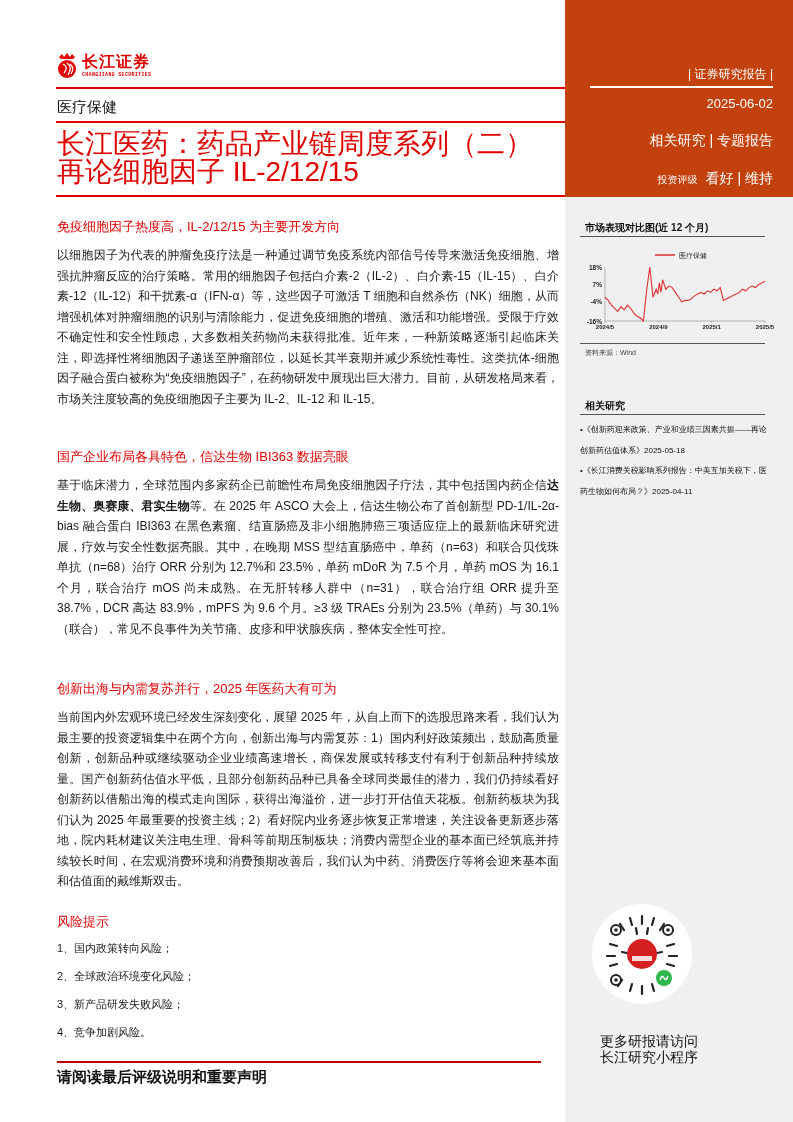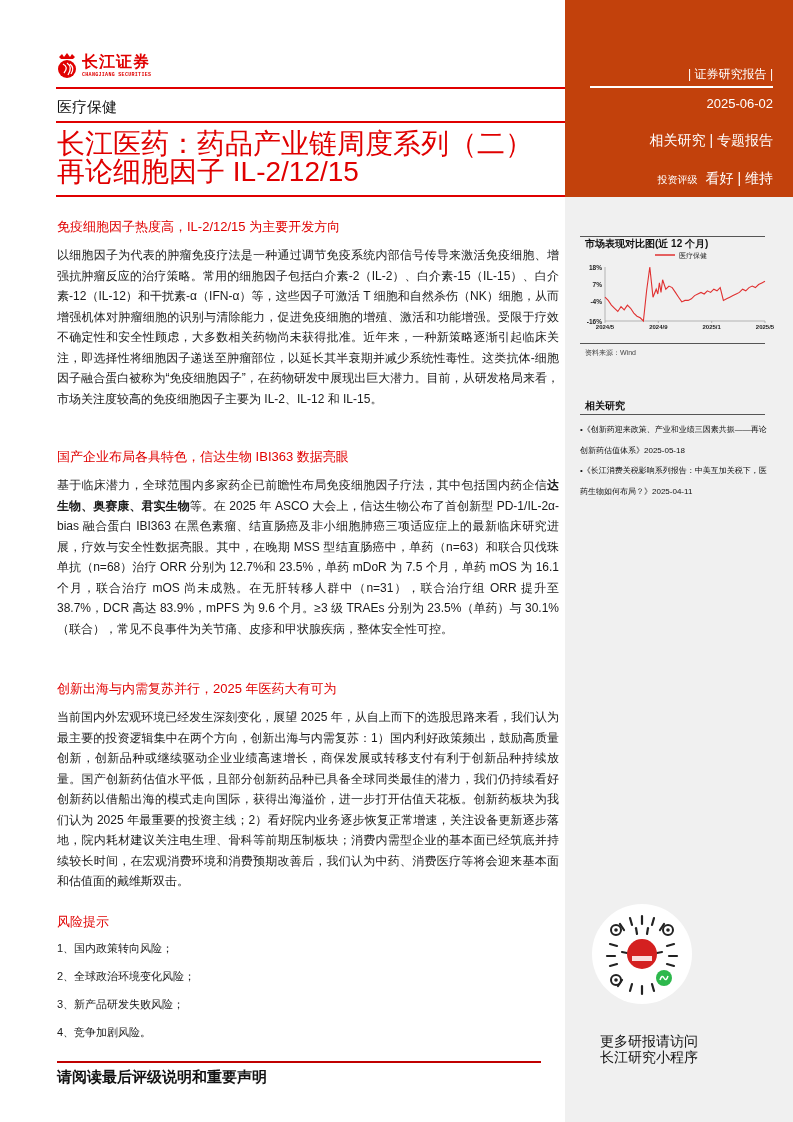--- a/index.html
+++ b/index.html
@@ -69,21 +69,21 @@
   <div class="rp-line"></div>
   <div class="rp-date">2025-06-02</div>
   <div class="rp-type">相关研究 | 专题报告</div>
   <div class="rp-rating">
     <small>投资评级</small>
     <span>看好 | 维持</span>
   </div>
 </div>
 
 <div class="sidebar">
-  <div class="sb-h" style="top:40px;">市场表现对比图(近 12 个月)</div>
+  <div class="sb-h" style="top:24px;">市场表现对比图(近 12 个月)</div>
   <div class="sb-line" style="top:39px;"></div>
   <div class="chart-box">
     <svg id="chart" width="200" height="85">
         <line x1="80" y1="8" x2="100" y2="8" stroke="#e03030" stroke-width="1.5"></line>
         <text x="104" y="11" font-size="7" fill="#222">医疗保健</text>
         <line x1="30" y1="20" x2="30" y2="74" stroke="#999" stroke-width="0.7"></line>
         <line x1="30" y1="74" x2="190" y2="74" stroke="#999" stroke-width="0.7"></line>
         <text x="27" y="22.5" font-size="6.5" font-weight="bold" text-anchor="end" fill="#222">18%</text>
         <text x="27" y="39.970588235294116" font-size="6.5" font-weight="bold" text-anchor="end" fill="#222">7%</text>
         <text x="27" y="57.44117647058823" font-size="6.5" font-weight="bold" text-anchor="end" fill="#222">-4%</text>

